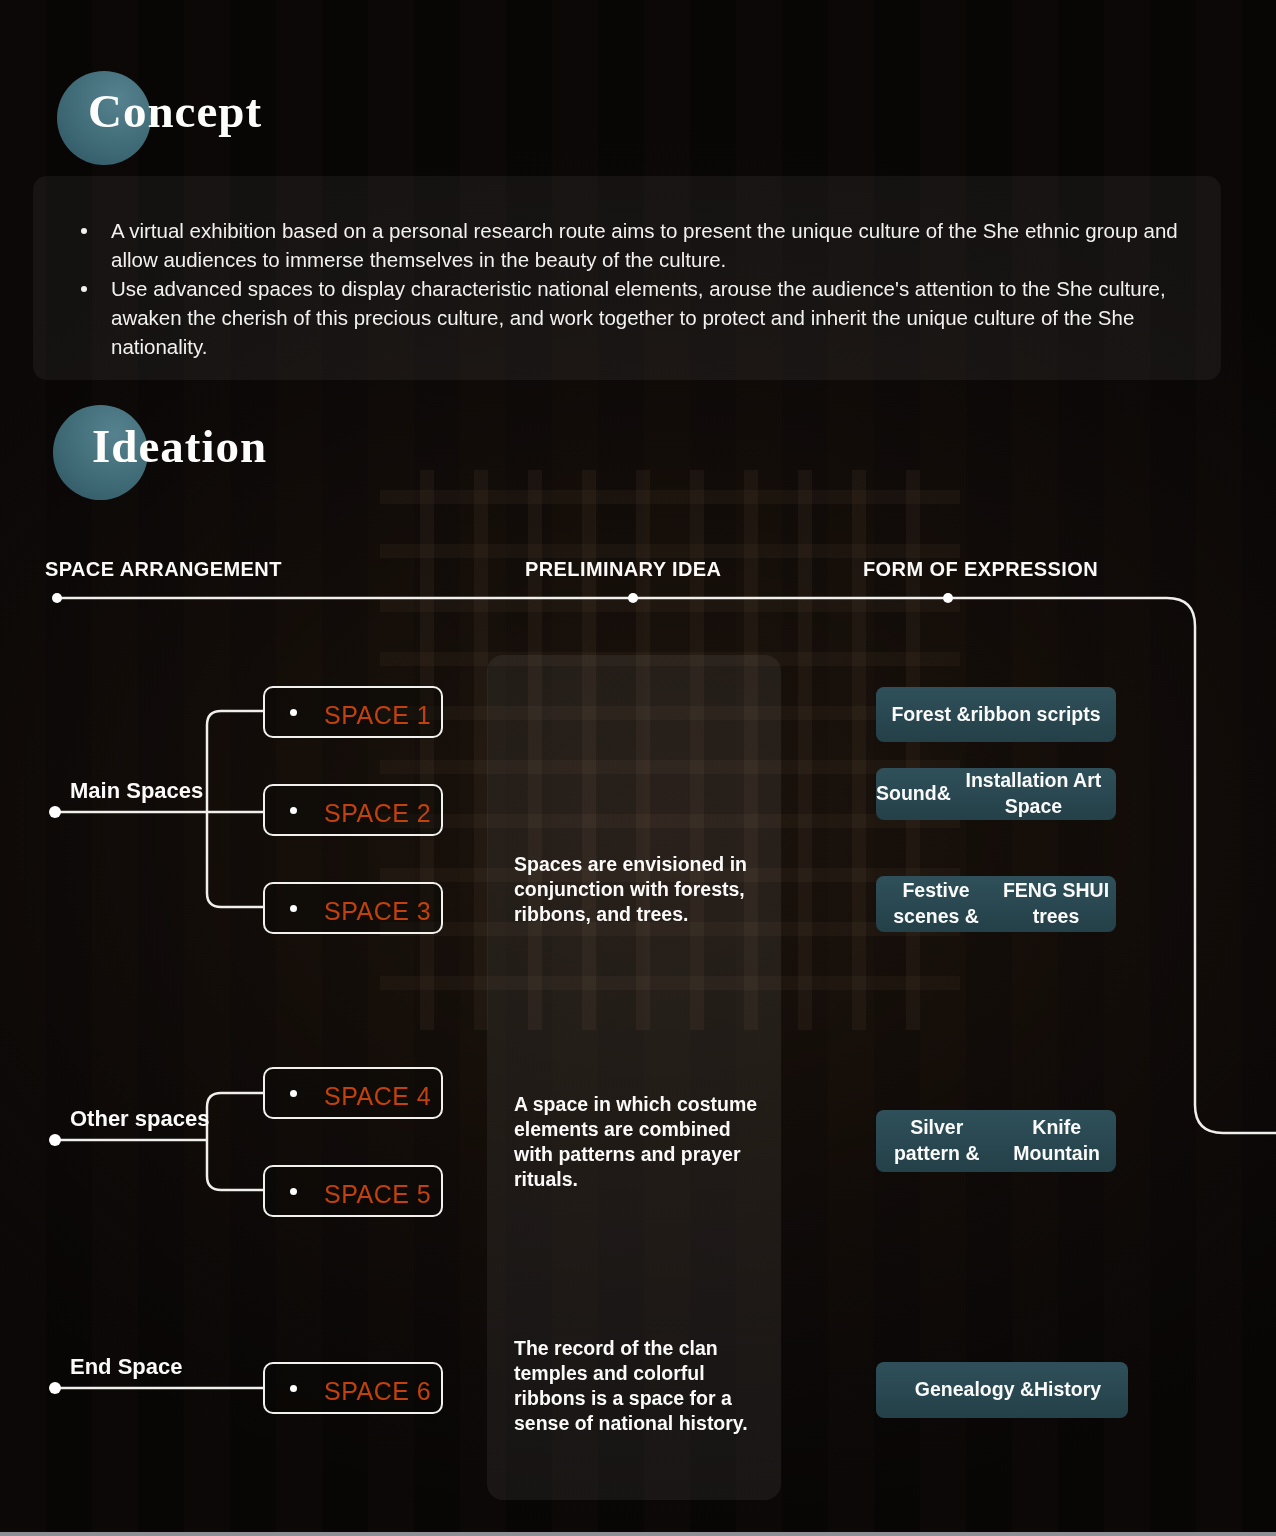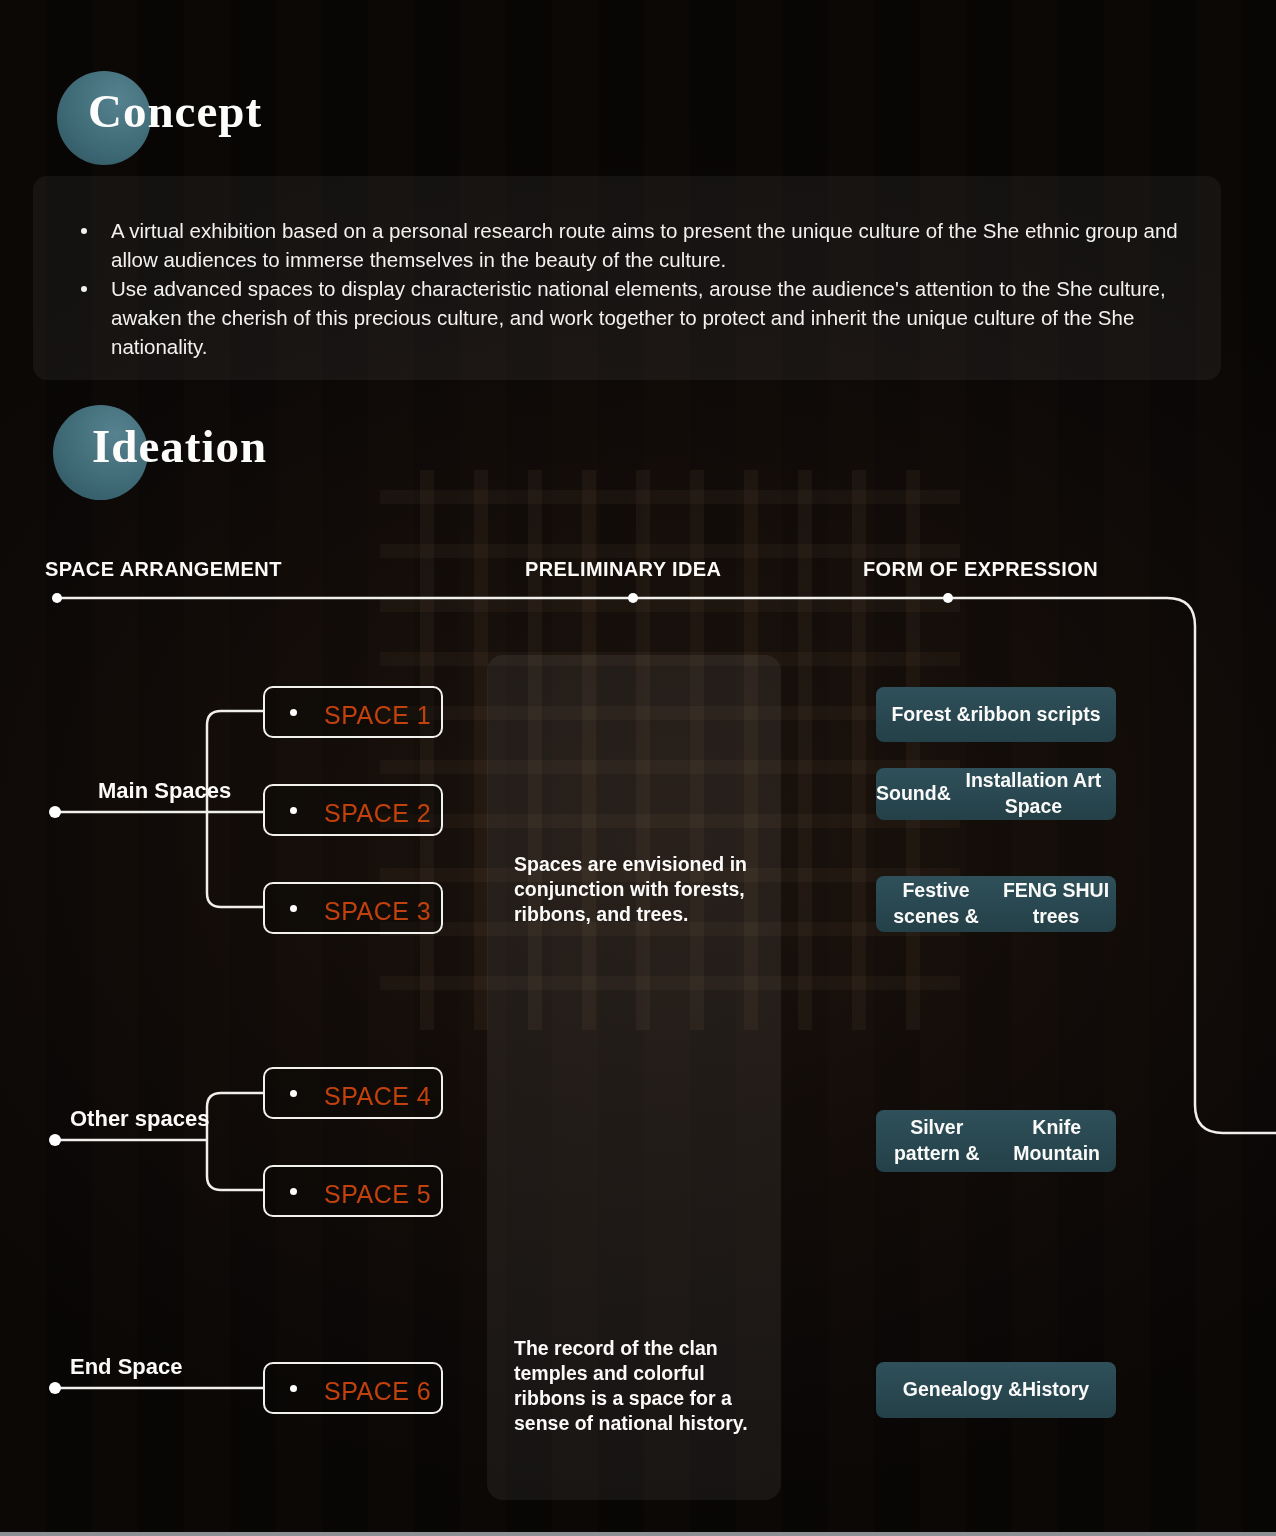--- a/index.html
+++ b/index.html
@@ -109,21 +109,21 @@
   <g fill="#ffffff">
     <circle cx="57" cy="598" r="5"></circle>
     <circle cx="633" cy="598" r="5"></circle>
     <circle cx="948" cy="598" r="5"></circle>
     <circle cx="55" cy="812" r="6"></circle>
     <circle cx="55" cy="1140" r="6"></circle>
     <circle cx="55" cy="1388" r="6"></circle>
   </g>
 </svg>
 
-<div class="group-label" style="top:778px;margin-left:28px;">Main Spaces</div>
+<div class="group-label" style="top:778px;">Main Spaces</div>
 <div class="group-label" style="top:1106px;">Other spaces</div>
 <div class="group-label" style="top:1354px;">End Space</div>
 
 <div class="space-box" style="top:686px;">
   <span class="space-bullet"></span>
   <span class="space-label">SPACE 1</span>
 </div>
 <div class="space-box" style="top:784px;">
   <span class="space-bullet"></span>
   <span class="space-label">SPACE 2</span>
@@ -140,37 +140,38 @@
   <span class="space-bullet"></span>
   <span class="space-label">SPACE 5</span>
 </div>
 <div class="space-box" style="top:1362px;">
   <span class="space-bullet"></span>
   <span class="space-label">SPACE 6</span>
 </div>
 
 <div class="panel idea-panel">
   <div class="idea-text" style="top:197px;">Spaces are envisioned in conjunction with forests, ribbons, and trees.</div>
+  <div class="idea-text" style="top:437px;">A space in which costume elements are combined with patterns and prayer rituals.</div>
   <div class="idea-text" style="top:681px;">The record of the clan temples and colorful ribbons is a space for a sense of national history.</div>
 </div>
 
 <div class="expr-box" style="top:687px;height:55px;">
   <span>Forest &amp;</span>
   <span>ribbon scripts</span>
 </div>
 <div class="expr-box" style="top:768px;height:52px;">
   <span>Sound&amp;</span>
   <span>Installation Art Space</span>
 </div>
 <div class="expr-box" style="top:876px;height:56px;">
   <span>Festive scenes &amp;</span>
   <span>FENG SHUI trees</span>
 </div>
 <div class="expr-box" style="top:1110px;height:62px;">
   <span>Silver pattern &amp;</span>
   <span>Knife Mountain</span>
 </div>
-<div class="expr-box" style="top:1362px;height:56px;">
+<div class="expr-box" style="top:1362px;height:56px;padding-left:12px;">
   <span>Genealogy &amp;</span>
   <span>History</span>
 </div>
 
 <div class="bottom-strip"></div>
 
 </body></html>

